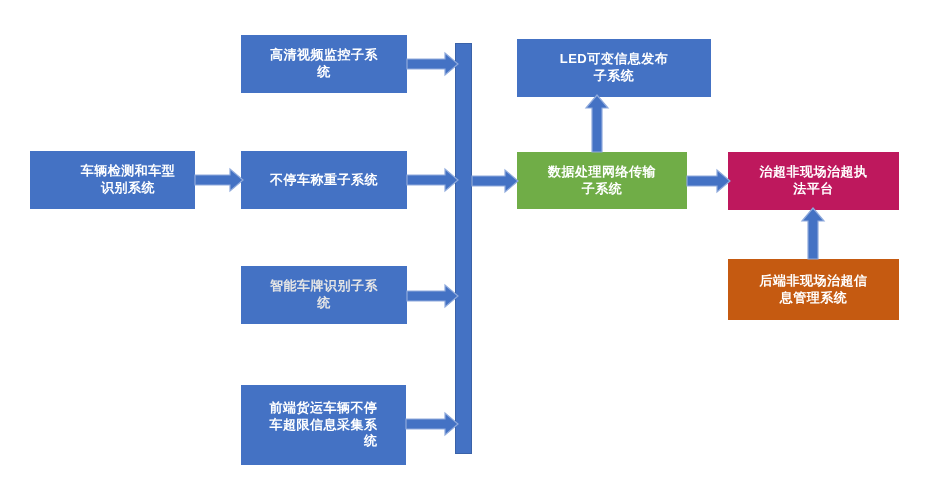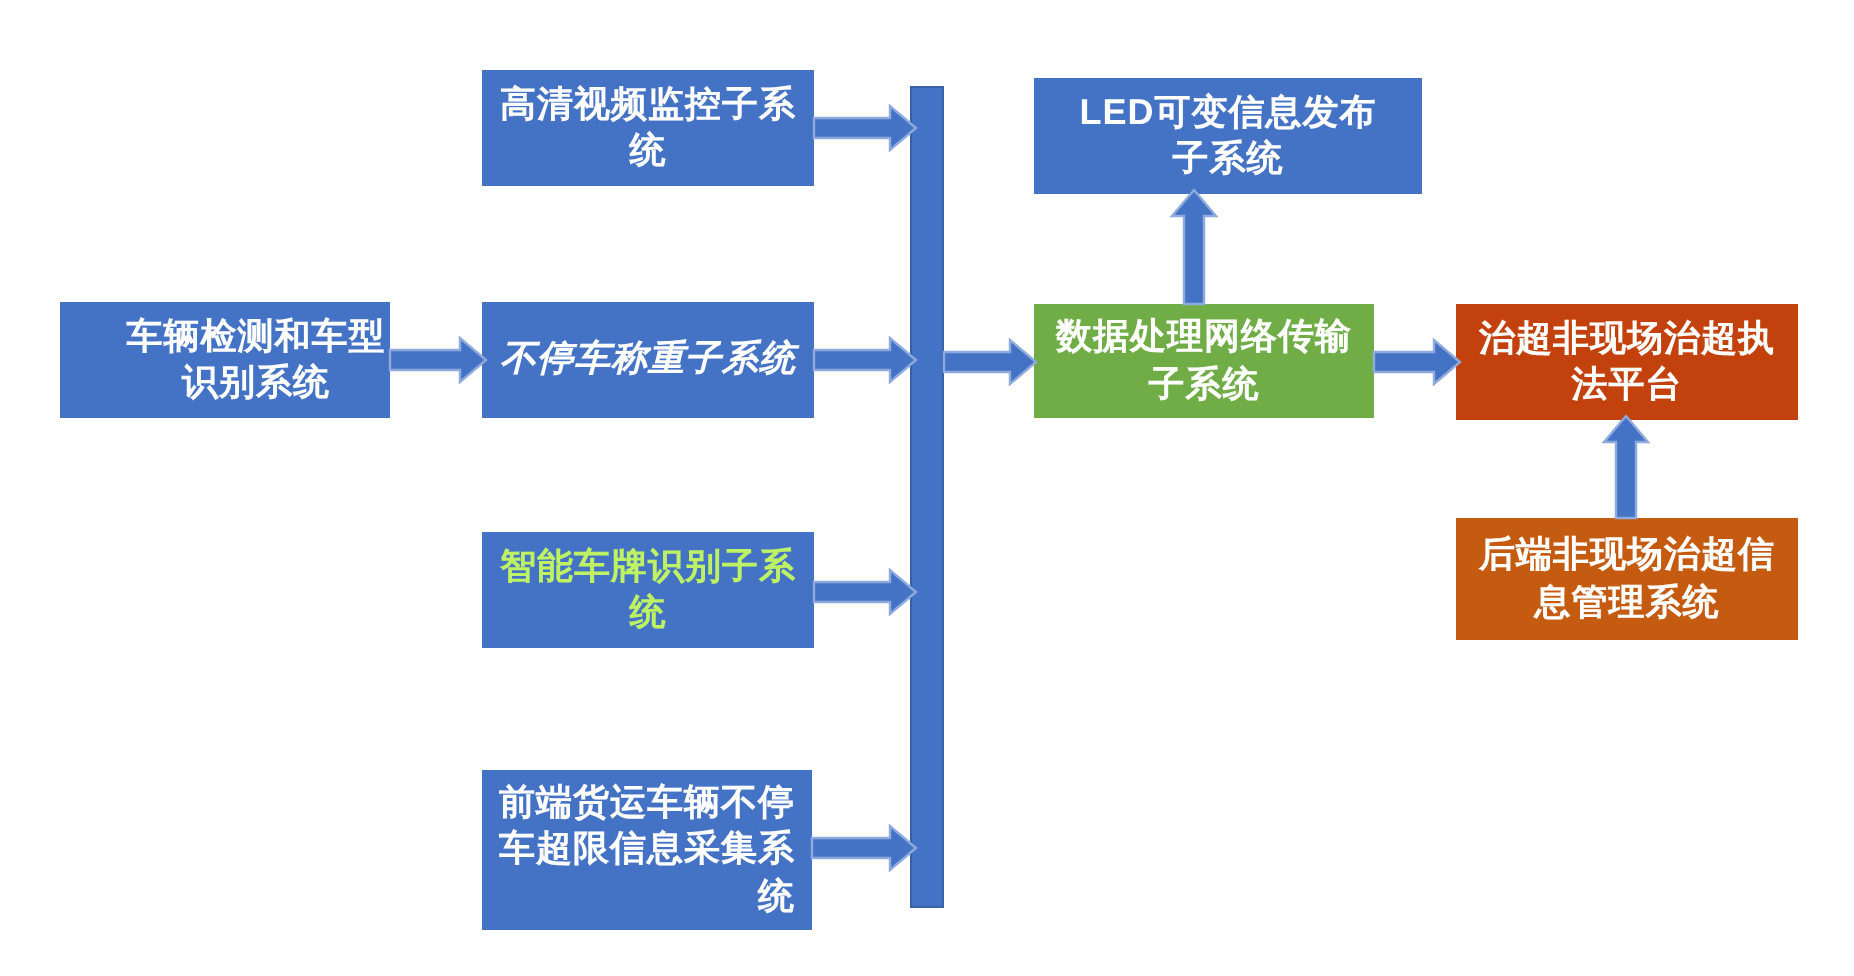--- a/index.html
+++ b/index.html
@@ -19,21 +19,21 @@
     position: absolute;
     display: flex;
     align-items: center;
     justify-content: center;
     box-sizing: border-box;
     text-align: center;
   }
   .node-label {
     color: #ffffff;
     font-weight: 700;
-    font-size: 18px;
+    font-size: 13px;
     line-height: 1.3;
     white-space: pre-line;
     letter-spacing: 0.5px;
   }
   .collector-bar {
     position: absolute;
     left: 455px;
     top: 43px;
     width: 17px;
     height: 411px;
@@ -67,46 +67,46 @@
   <div class="node n-vehicle" style="background-color: rgb(68, 114, 196); padding-left: 31px;">
     <span class="node-label" style="color: rgb(255, 255, 255);">车辆检测和车型
 识别系统</span>
   </div>
 
   <div class="node n-hdvideo" style="background-color: rgb(68, 114, 196);">
     <span class="node-label" style="color: rgb(255, 255, 255);">高清视频监控子系
 统</span>
   </div>
 
-  <div class="node n-weighing" style="background-color: rgb(68, 114, 196); font-style: italic;">
+  <div class="node n-weighing" style="background-color: rgb(68, 114, 196);">
     <span class="node-label" style="color: rgb(255, 255, 255);">不停车称重子系统</span>
   </div>
 
   <div class="node n-plate" style="background-color: rgb(68, 114, 196);">
-    <span class="node-label" style="color: #bef264;">智能车牌识别子系
+    <span class="node-label" style="color: #e5e5e5;">智能车牌识别子系
 统</span>
   </div>
 
   <div class="node n-frontend" style="background-color: rgb(68, 114, 196);">
     <span class="node-label" style="color: rgb(255, 255, 255);">前端货运车辆不停
 车超限信息采集系
 统</span>
   </div>
 
   <div class="node n-led" style="background-color: rgb(68, 114, 196);">
     <span class="node-label" style="color: rgb(255, 255, 255);">LED可变信息发布
 子系统</span>
   </div>
 
   <div class="node n-dataproc" style="background-color: rgb(112, 173, 71);">
     <span class="node-label" style="color: rgb(255, 255, 255);">数据处理网络传输
 子系统</span>
   </div>
 
-  <div class="node n-platform" style="background-color: #c2410c;">
+  <div class="node n-platform" style="background-color: #be185d;">
     <span class="node-label" style="color: rgb(255, 255, 255);">治超非现场治超执
 法平台</span>
   </div>
 
   <div class="node n-backend" style="background-color: rgb(197, 90, 17);">
     <span class="node-label" style="color: rgb(255, 255, 255);">后端非现场治超信
 息管理系统</span>
   </div>
 
   <svg class="connectors" width="927" height="488" viewBox="0 0 927 488">

